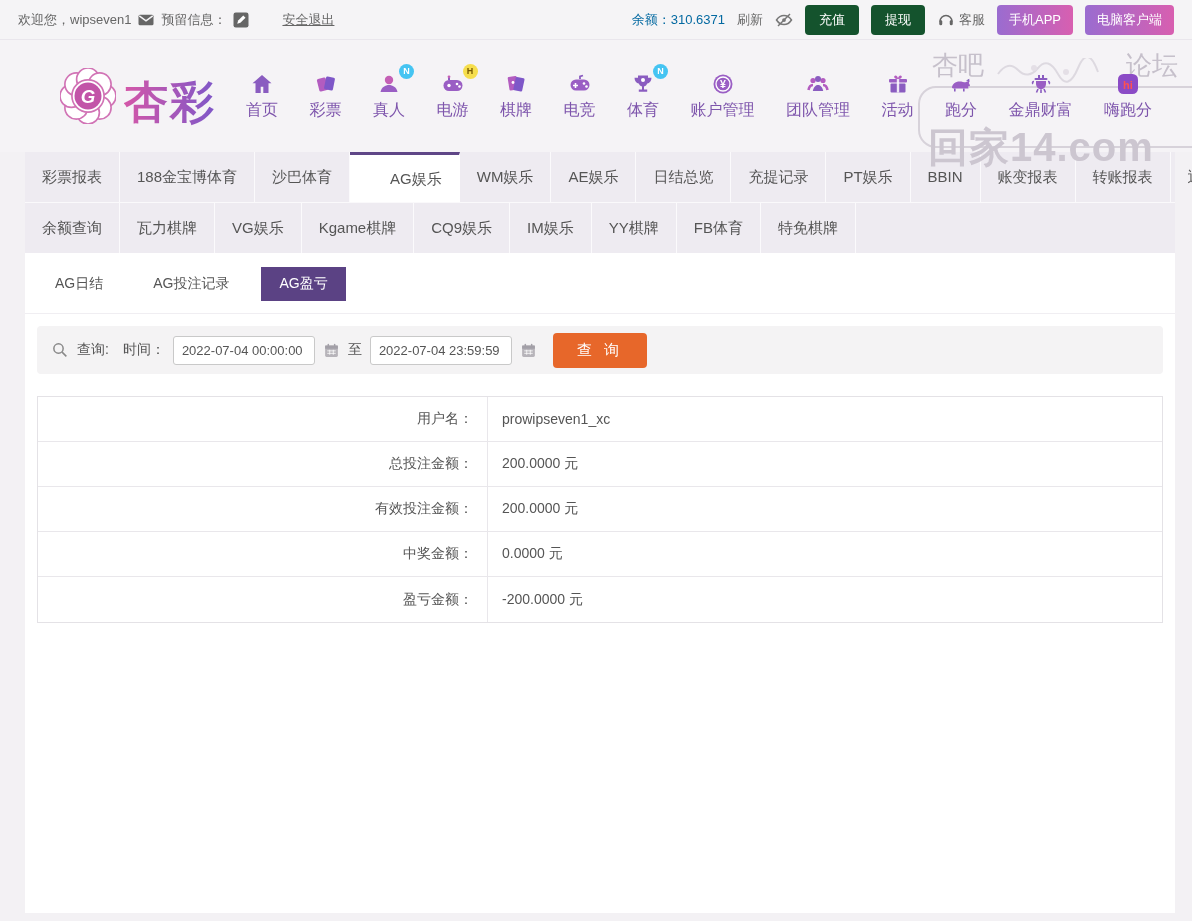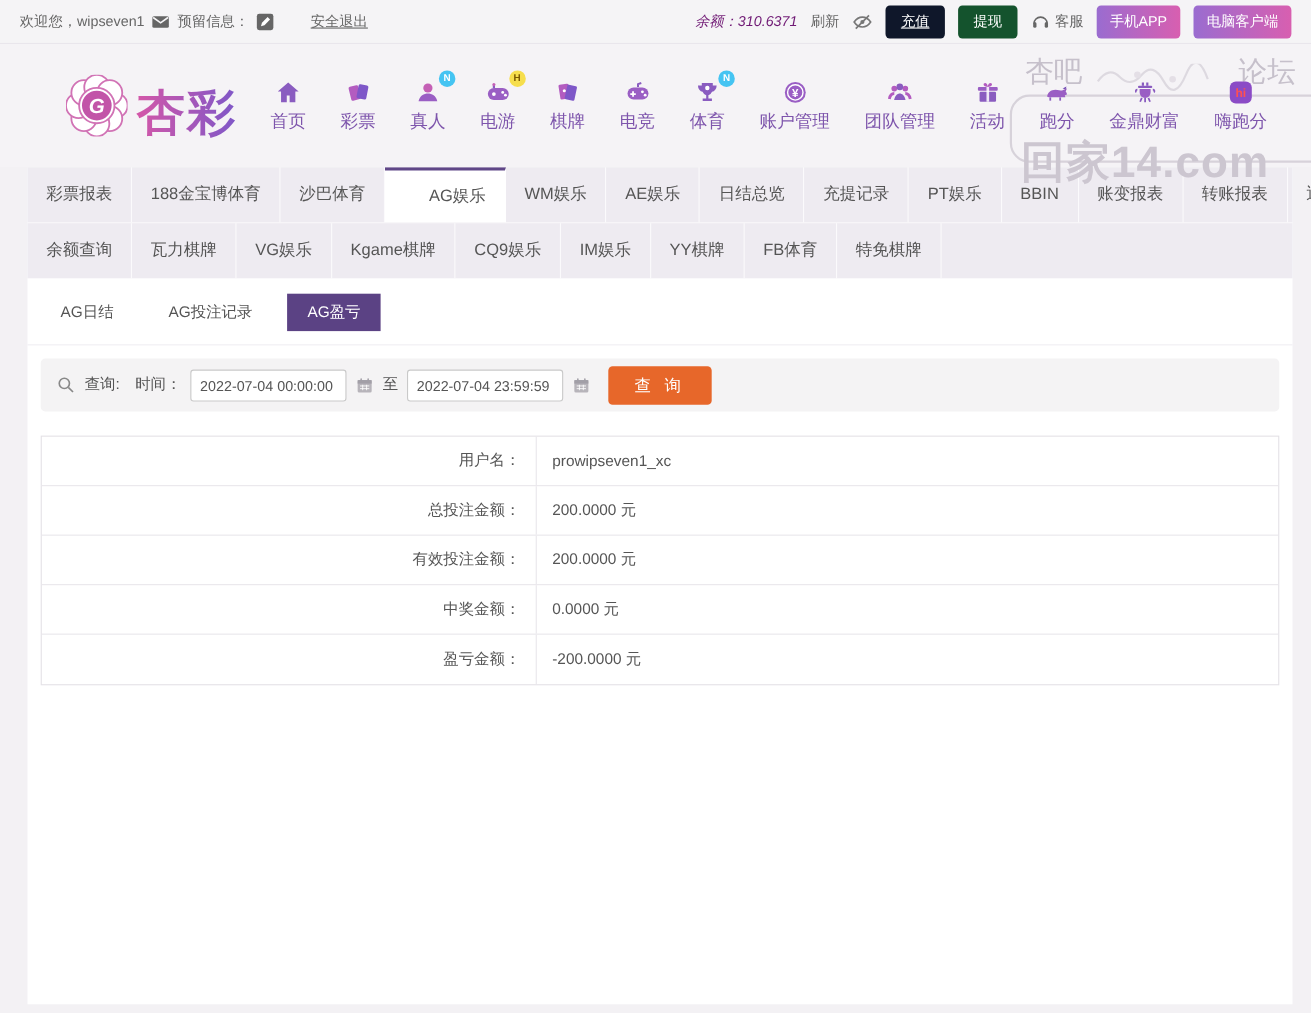--- a/index.html
+++ b/index.html
@@ -6,24 +6,24 @@
   html,body { width:1192px; height:921px; overflow:hidden;
     font-family:"Liberation Sans","DejaVu Sans",sans-serif;
     background:#f3f1f4; color:#555; }
 
   
   .topbar { height:40px; display:flex; align-items:center; gap:6px;
     padding:0 18px; background:#f5f4f6; border-bottom:1px solid #e9e6ec;
     font-size:13px; color:#666; }
   .topbar .right { margin-left:auto; display:flex; align-items:center; gap:12px; }
   .link-logout { color:#666; text-decoration:underline; cursor:pointer; }
-  .balance { color:#701a75;font-style:italic; }
+  .balance { color:#0369a1; }
   .btn { border:none; border-radius:4px; color:#fff; font-size:13px;
     padding:6px 14px; cursor:pointer; font-family:inherit; }
-  .btn-recharge { background:#0f172a;text-decoration:underline; }
+  .btn-recharge { background:#14532d; }
   .btn-withdraw { background:#14532d; }
   .btn-grad { background:linear-gradient(90deg,#9a6cd0,#d85fb0); padding:6px 12px; }
   .ticon { display:inline-flex; width:18px; height:18px; vertical-align:middle; }
   .ticon svg { width:100%; height:100%; }
 
   
   .header { position:relative; height:112px; display:flex; align-items:center;
     padding:0 30px 0 60px; background:#f5f3f6; }
   .logo-wrap { display:flex; align-items:center; gap:8px; margin-right:30px; z-index:2; }
   .logo-text { font-size:44px; font-weight:bold; letter-spacing:2px;

